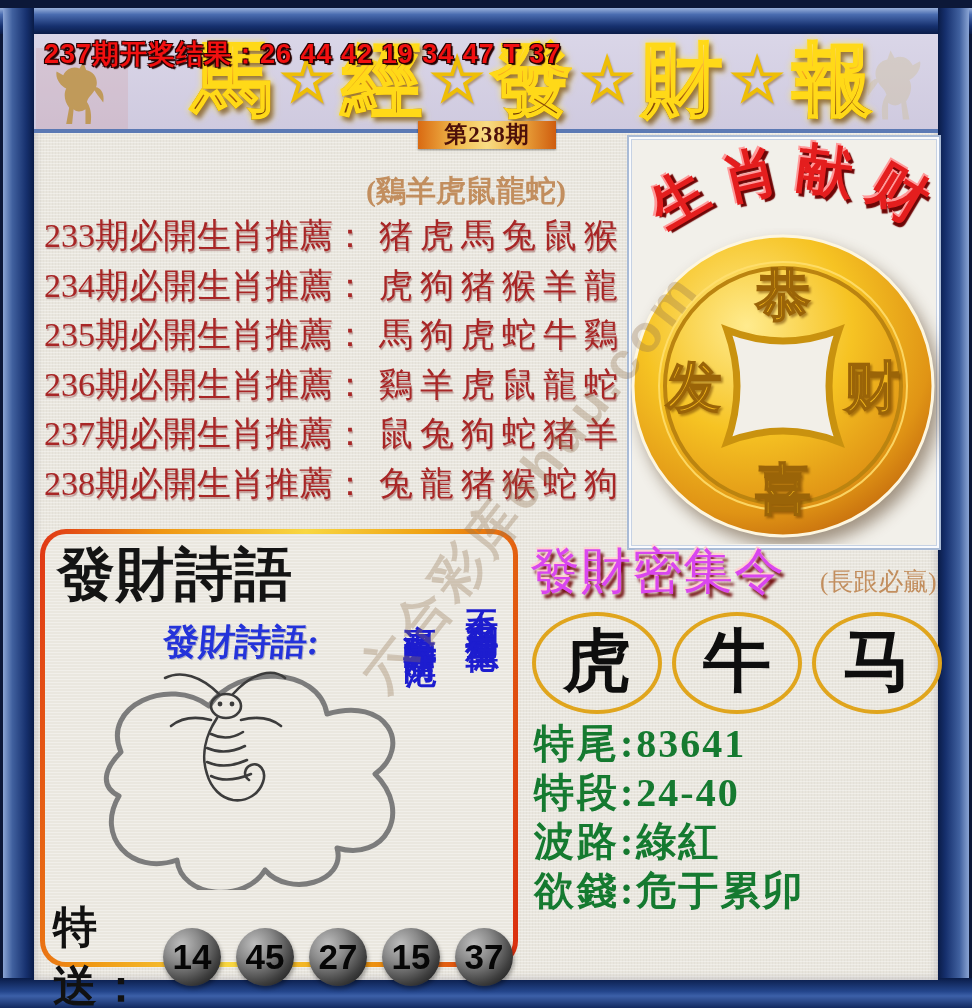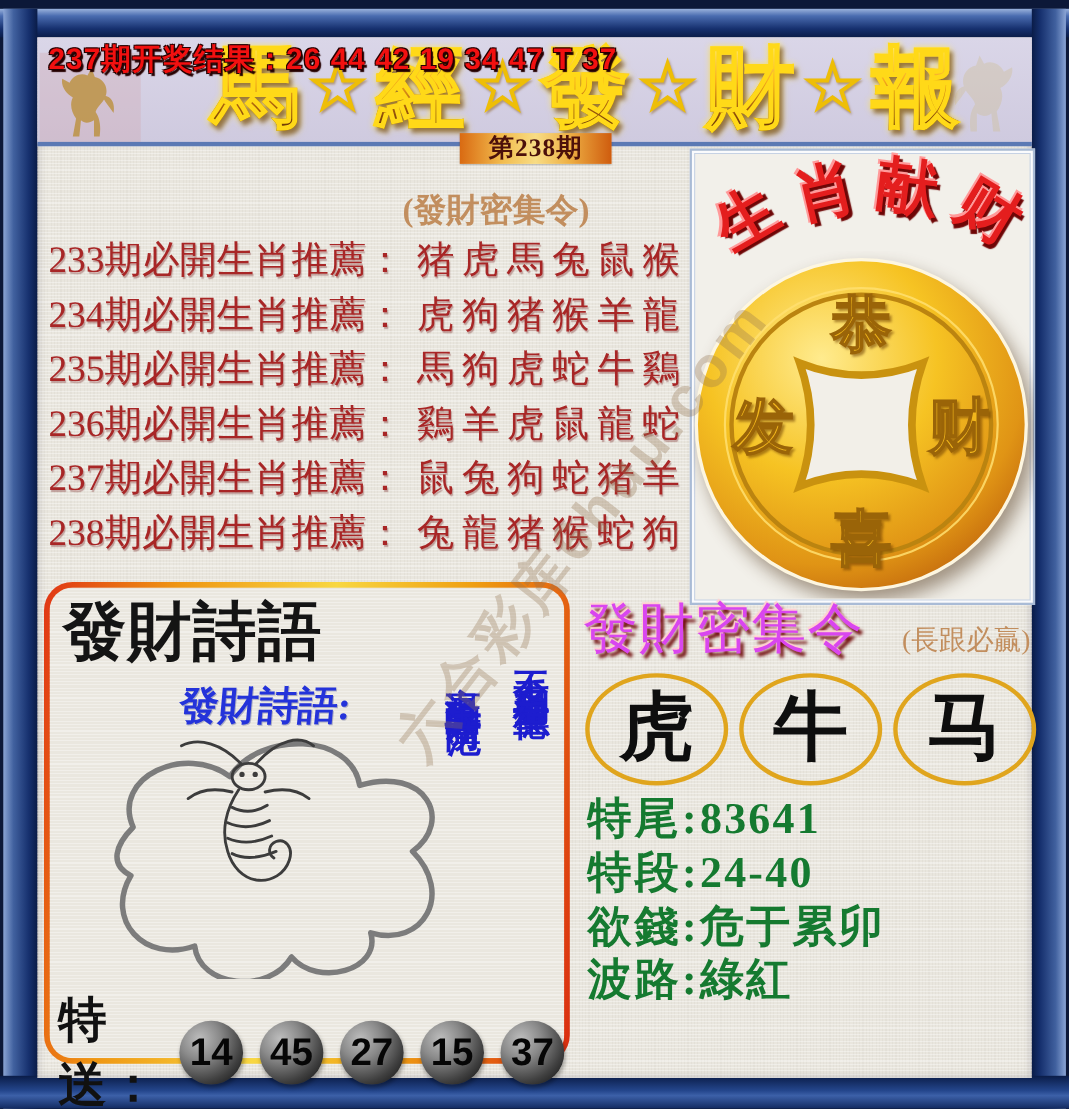--- a/index.html
+++ b/index.html
@@ -150,21 +150,21 @@
     <span class="title-star">☆</span>
     <span class="title-char">發</span>
     <span class="title-star">☆</span>
     <span class="title-char">財</span>
     <span class="title-star">☆</span>
     <span class="title-char">報</span>
   </div>
   <div class="blue-rule"></div>
   <div class="issue-badge">第238期</div>
 
-  <div class="sixxiao-sub">(發財密集令)</div>
+  <div class="sixxiao-sub">(鷄羊虎鼠龍蛇)</div>
   <div class="sixxiao-rows">
     <div class="srow"><span class="rlabel">233期必開生肖推薦：</span><span class="animals">猪虎馬兔鼠猴</span></div>
     <div class="srow"><span class="rlabel">234期必開生肖推薦：</span><span class="animals">虎狗猪猴羊龍</span></div>
     <div class="srow"><span class="rlabel">235期必開生肖推薦：</span><span class="animals">馬狗虎蛇牛鷄</span></div>
     <div class="srow"><span class="rlabel">236期必開生肖推薦：</span><span class="animals">鷄羊虎鼠龍蛇</span></div>
     <div class="srow"><span class="rlabel">237期必開生肖推薦：</span><span class="animals">鼠兔狗蛇猪羊</span></div>
     <div class="srow"><span class="rlabel">238期必開生肖推薦：</span><span class="animals">兔龍猪猴蛇狗</span></div>
   </div>
 
   <div class="zpanel">
@@ -233,19 +233,19 @@
   </div>
 
   <div class="order-title">發財密集令</div>
   <div class="order-sub">(長跟必贏)</div>
   <div class="zodiac-ellipse ze1"><span class="zec">虎</span></div>
   <div class="zodiac-ellipse ze2"><span class="zec">牛</span></div>
   <div class="zodiac-ellipse ze3"><span class="zec">马</span></div>
   <div class="order-lines">
     <div class="oline"><span class="olabel">特尾:</span><span class="ovalue">83641</span></div>
     <div class="oline"><span class="olabel">特段:</span><span class="ovalue">24-40</span></div>
+    <div class="oline"><span class="olabel">波路:</span><span class="ovalue">綠紅</span></div>
     <div class="oline"><span class="olabel">欲錢:</span><span class="ovalue">危于累卯</span></div>
-    <div class="oline"><span class="olabel">波路:</span><span class="ovalue">綠紅</span></div>
   </div>
 
   <div class="watermark">六合彩库6huu.com</div>
 
 </div>
 
 </body></html>

